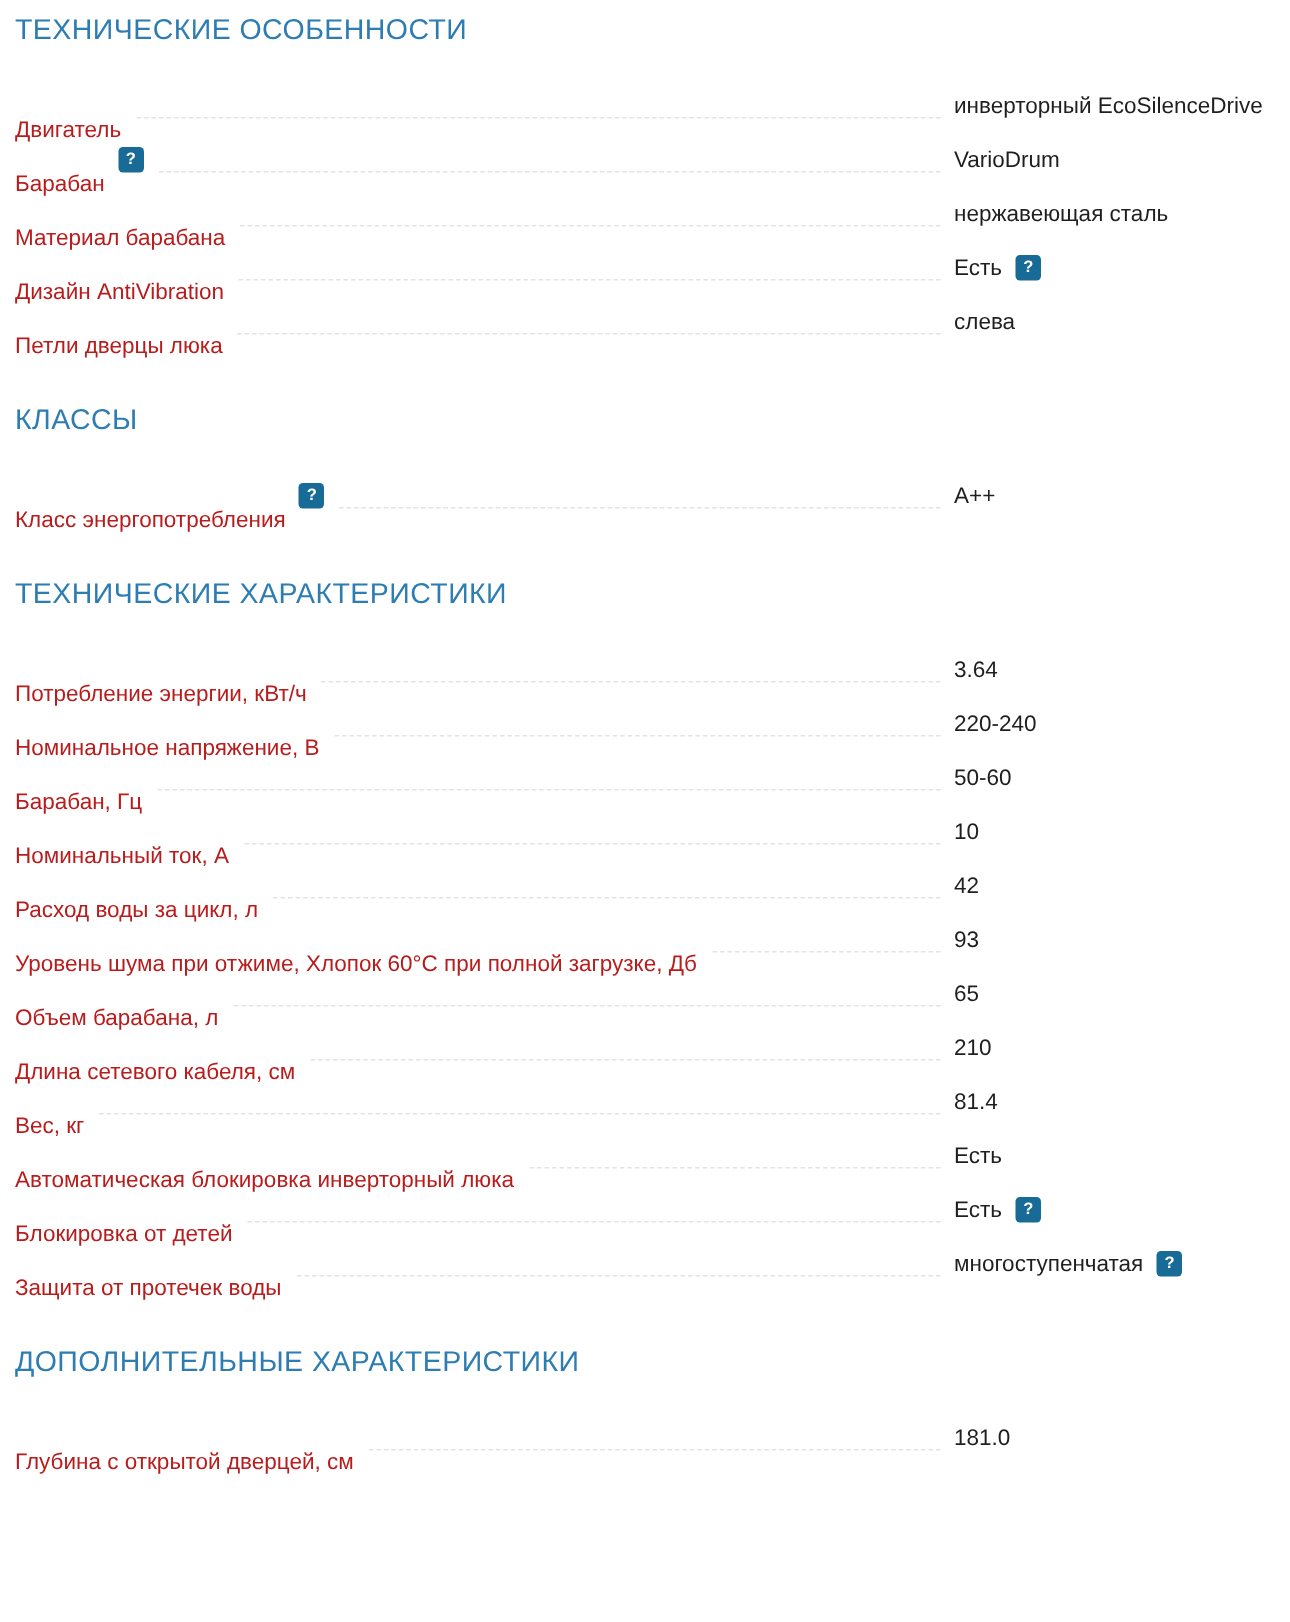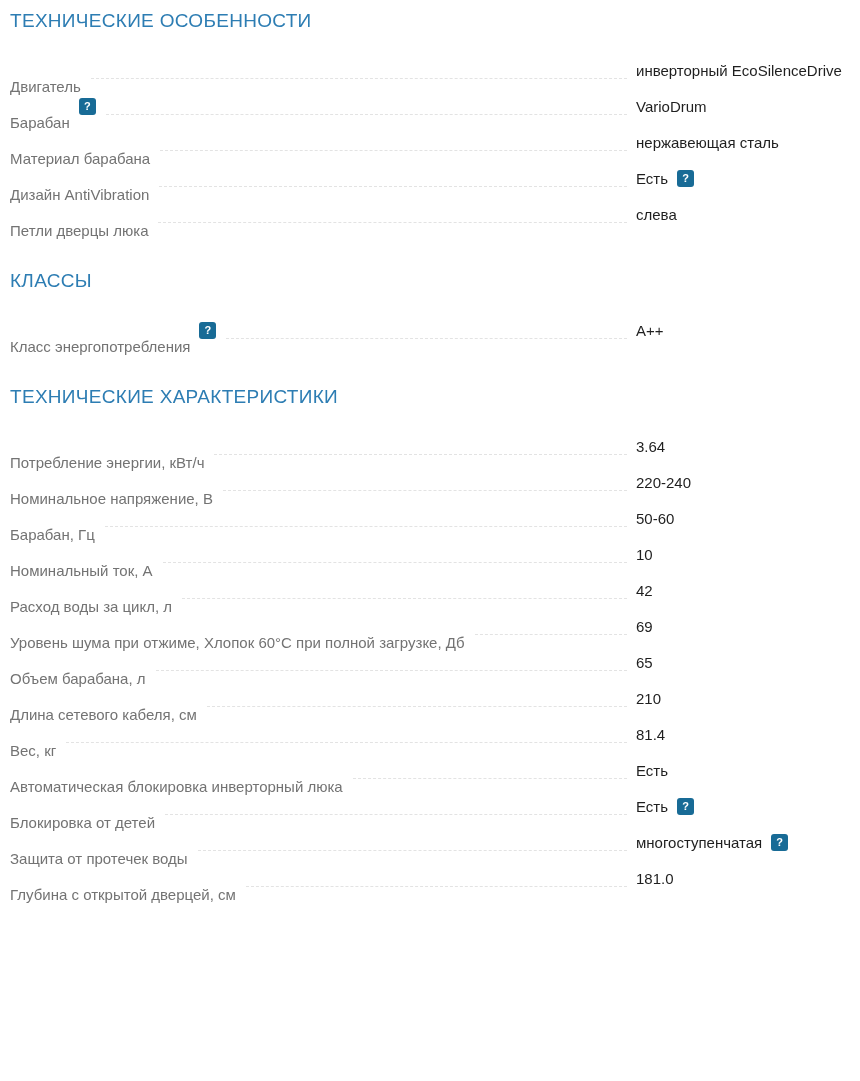--- a/index.html
+++ b/index.html
@@ -29,21 +29,21 @@
   .section:first-child .section-title { margin-top: 0; }
   .spec-row {
     display: flex;
     align-items: center;
     height: 36px;
     font-size: 15px;
   }
   .row-label {
     flex: 0 0 auto;
     white-space: nowrap;
-    color: #737373;
+    color: #b91c1c;
     margin-top: 32px;
   }
   .leader {
     flex: 1 1 auto;
     min-width: 14px;
     border-bottom: 1px dashed #e3e3e3;
     align-self: flex-end;
     margin: 0 9px 9px 10px;
   }
   .row-value {
@@ -195,21 +195,21 @@
       <span>42</span>
 
     </span>
   </div>
 
   <div class="spec-row">
     <span class="row-label">Уровень шума при отжиме, Хлопок 60°С при полной загрузке, Дб</span>
 
     <span class="leader"></span>
     <span class="row-value">
-      <span>69</span>
+      <span>93</span>
 
     </span>
   </div>
 
   <div class="spec-row">
     <span class="row-label">Объем барабана, л</span>
 
     <span class="leader"></span>
     <span class="row-value">
       <span>65</span>
@@ -267,20 +267,21 @@
     <span class="leader"></span>
     <span class="row-value">
       <span>многоступенчатая</span>
       <span class="help-icon">?</span>
     </span>
   </div>
 </div>
   </div>
 
   <div class="section">
+    <h2 class="section-title">ДОПОЛНИТЕЛЬНЫЕ ХАРАКТЕРИСТИКИ</h2>
     <div class="section-rows">
   <div class="spec-row">
     <span class="row-label">Глубина с открытой дверцей, см</span>
 
     <span class="leader"></span>
     <span class="row-value">
       <span>181.0</span>
 
     </span>
   </div>

